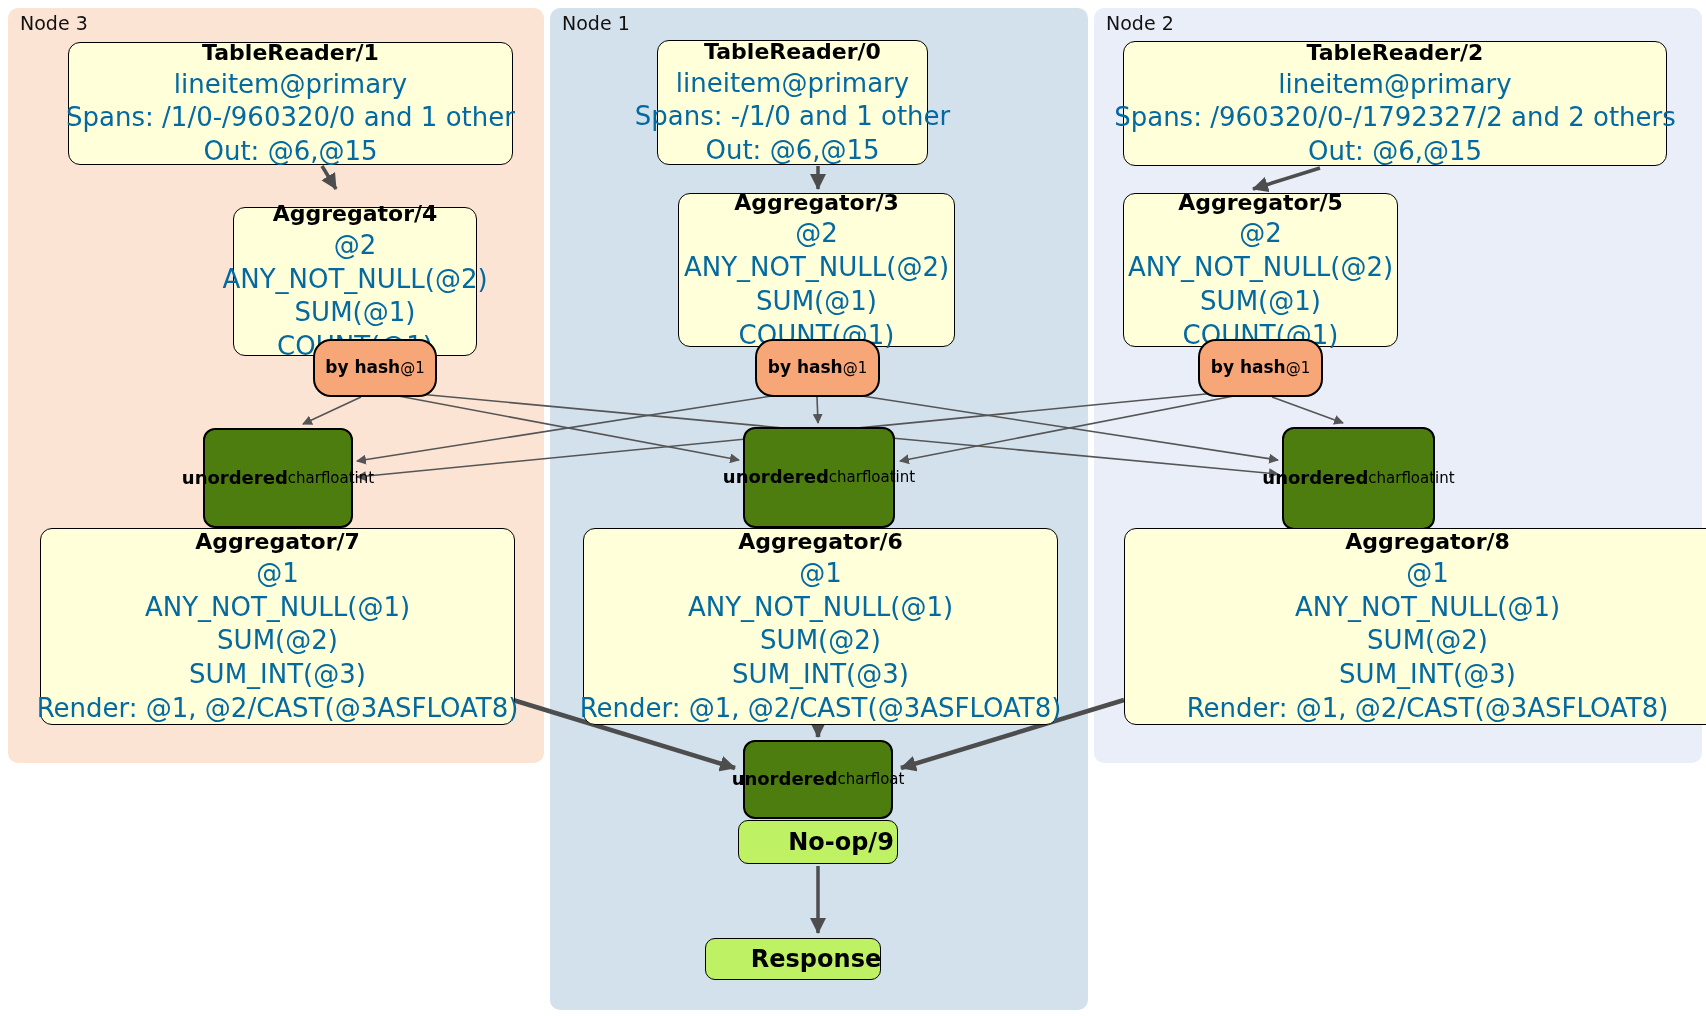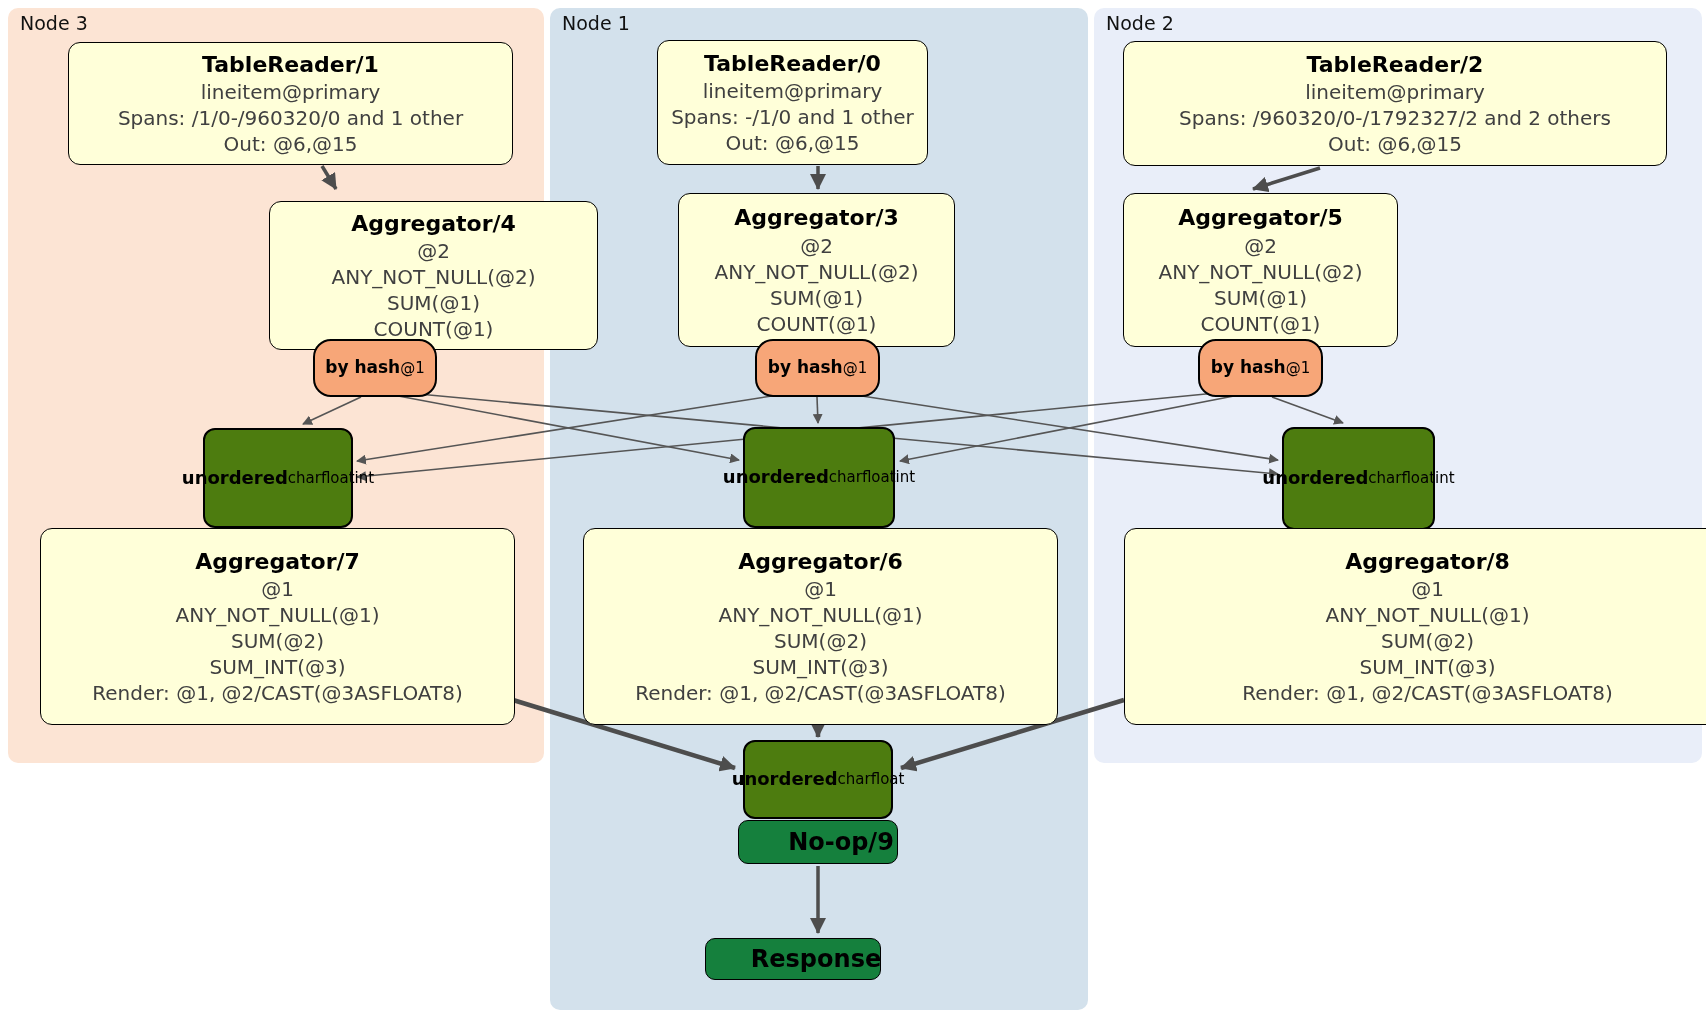--- a/index.html
+++ b/index.html
@@ -11,31 +11,31 @@
 
   #edges{position:absolute;left:0;top:0;width:1706px;height:1016px;z-index:1;}
   .edge-thick{stroke:#4d4d4d;stroke-width:4.5px;fill:none;}
   .edge-med{stroke:#4d4d4d;stroke-width:3.5px;fill:none;}
   .edge-thin{stroke:#555555;stroke-width:1.6px;fill:none;}
 
   .ybox{position:absolute;background:#ffffd9;border:1.5px solid #000;border-radius:12px;
         display:flex;flex-direction:column;justify-content:center;align-items:center;
         text-align:center;z-index:2;box-sizing:border-box;}
   .ytitle{font-size:22px;font-weight:bold;line-height:1.35;color:#000;white-space:nowrap;}
-  .yline{font-size:20px;line-height:1.3;color:#404040;white-space:nowrap;}
+  .yline{font-size:26px;line-height:1.3;color:#0369a1;white-space:nowrap;}
 
   .pill{position:absolute;border:2px solid #000;display:flex;flex-direction:row;
         justify-content:center;align-items:center;text-align:center;z-index:2;box-sizing:border-box;}
   .pill-orange{background:#f7a678;border-radius:18px;}
   .pill-blue{background:#4d7c0f;border-radius:12px;}
   .ptitle{font-size:17px;font-weight:bold;line-height:1.25;color:#000;white-space:nowrap;}
   .ptitle-lg{font-size:18px;font-weight:bold;line-height:1.25;color:#000;white-space:nowrap;}
   .pline{font-size:15px;line-height:1.25;color:#000;white-space:nowrap;}
 
-  .smallbox{position:absolute;background:#15803d;border:1.8px solid #000;border-radius:10px;
+  .smallbox{position:absolute;background:#bef264;border:1.8px solid #000;border-radius:10px;
         display:flex;justify-content:center;align-items:center;z-index:2;box-sizing:border-box;padding-left:46px;}
   .smalltitle{font-size:24px;font-weight:bold;color:#000;white-space:nowrap;}
 </style>
 </head>
 <body>
 
 <div id="canvas">
 
   <div class="panel" style="left:8px;top:8px;width:536px;height:755px;background:#fce4d4;"></div>
   <div class="panel" style="left:550px;top:8px;width:538px;height:1002px;background:#d3e1ec;"></div>
@@ -76,21 +76,21 @@
     <line class="edge-med" x1="818" y1="866" x2="818" y2="933" marker-end="url(#ab)"></line>
   </svg>
 
   <div class="ybox" style="left:68px;top:42px;width:445px;height:123px;">
     <div class="ytitle">TableReader/1</div>
     <div class="yline">lineitem@primary</div>
     <div class="yline">Spans: /1/0-/960320/0 and 1 other</div>
     <div class="yline">Out: @6,@15</div>
   </div>
 
-  <div class="ybox" style="left:233px;top:201px;width:329px;height:149px;margin-left:36px;">
+  <div class="ybox" style="left:233px;top:207px;width:244px;height:149px;">
     <div class="ytitle">Aggregator/4</div>
     <div class="yline">@2</div>
     <div class="yline">ANY_NOT_NULL(@2)</div>
     <div class="yline">SUM(@1)</div>
     <div class="yline">COUNT(@1)</div>
   </div>
 
   <div class="pill pill-orange" style="left:313px;top:339px;width:124px;height:58px;">
     <div class="ptitle">by hash</div>
     <div class="pline">@1</div>

